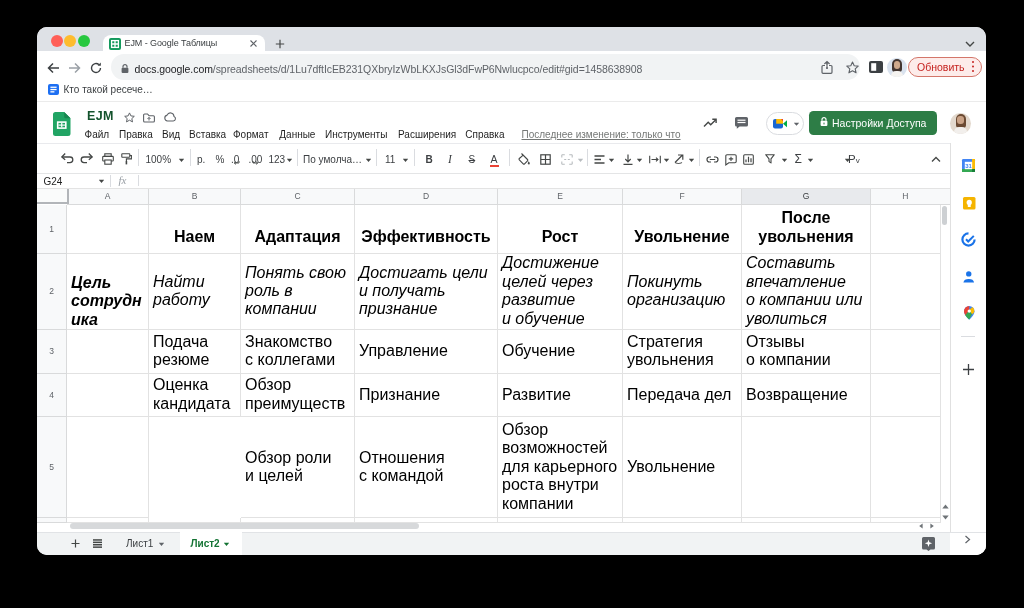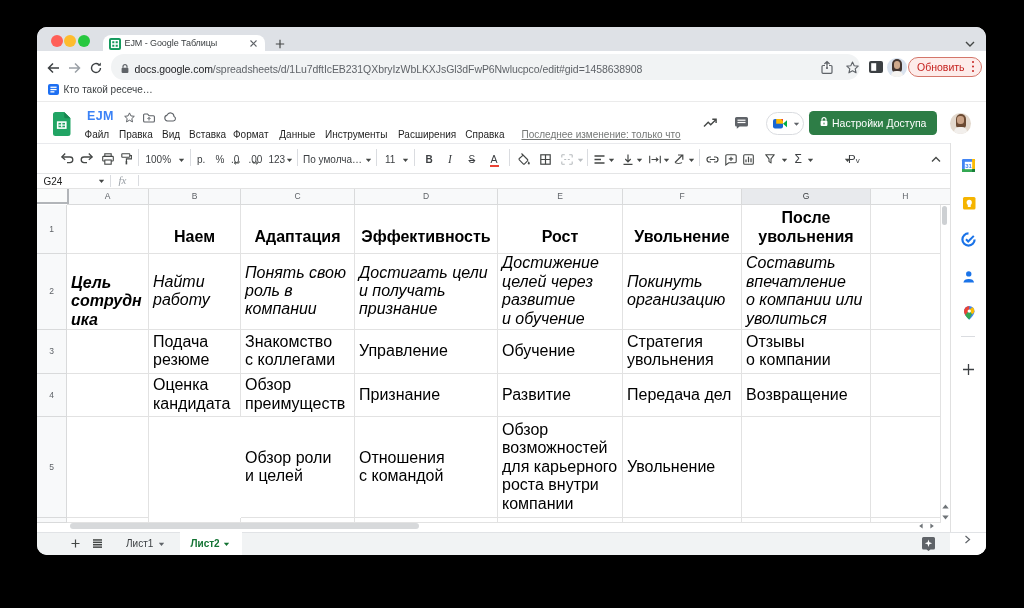--- a/index.html
+++ b/index.html
@@ -88,21 +88,21 @@
 <div style="left:26.5px;top:56.5px;font-size:10px;line-height:12px;color:#3c4043;">Кто такой ресече…</div>
 <div style="left:0;top:74.5px;width:949px;height:41.5px;background:#fff;"></div>
 <svg style="left:16.3px;top:84.5px;" width="17.5" height="24" viewBox="0 0 17.5 24">
       <path d="M0 2.5 a2.5 2.5 0 0 1 2.5-2.5 H11.2 L17.5 6.3 V21.5 a2.5 2.5 0 0 1 -2.5 2.5 H2.5 a2.5 2.5 0 0 1 -2.5-2.5 Z" fill="#21a464"></path>
       <path d="M11.2 0 L17.5 6.3 H12.7 a1.5 1.5 0 0 1 -1.5-1.5 Z" fill="#188650"></path>
       <rect x="3.9" y="9.3" width="9.7" height="7.6" fill="#fff"></rect>
       <rect x="5.5" y="10.9" width="6.5" height="4.4" fill="#21a464"></rect>
       <rect x="5.5" y="12.55" width="6.5" height="1.1" fill="#fff"></rect>
       <rect x="8.15" y="10.9" width="1.2" height="4.4" fill="#fff"></rect>
     </svg>
-<div style="left:50px;top:82px;font-size:12.5px;line-height:14px;font-weight:bold;color:#3b82f6;letter-spacing:0.3px;">EJM</div>
+<div style="left:50px;top:82px;font-size:12.5px;line-height:14px;font-weight:bold;color:#14532d;letter-spacing:0.3px;">EJM</div>
 <svg style="left:87px;top:84.5px;" width="11" height="11" viewBox="0 0 11 11">
       <path d="M5.5 0.9 L6.9 3.9 L10.3 4.3 L7.8 6.6 L8.5 9.9 L5.5 8.2 L2.5 9.9 L3.2 6.6 L0.7 4.3 L4.1 3.9 Z" stroke="#5f6368" stroke-width="1" fill="none" stroke-linejoin="round"></path>
     </svg>
 <svg style="left:106px;top:85.5px;" width="12" height="10" viewBox="0 0 12 10">
       <path d="M0.6 2 a1 1 0 0 1 1-1 H4.5 L6 2.7 H10.4 a1 1 0 0 1 1 1 V8 a1 1 0 0 1 -1 1 H1.6 a1 1 0 0 1 -1-1 Z" stroke="#5f6368" stroke-width="1.1" fill="none"></path>
       <path d="M6 4.5 V7.5 M4.5 6 L6 4.4 L7.5 6" stroke="#5f6368" stroke-width="1" fill="none"></path>
     </svg>
 <svg style="left:127px;top:86px;" width="13" height="9" viewBox="0 0 13 9">
       <path d="M3.5 8 a3 3 0 0 1 -0.4 -5.9 A3.6 3.6 0 0 1 10 3.4 a2.4 2.4 0 0 1 -0.7 4.6 Z" stroke="#5f6368" stroke-width="1.1" fill="none"></path>
     </svg>

